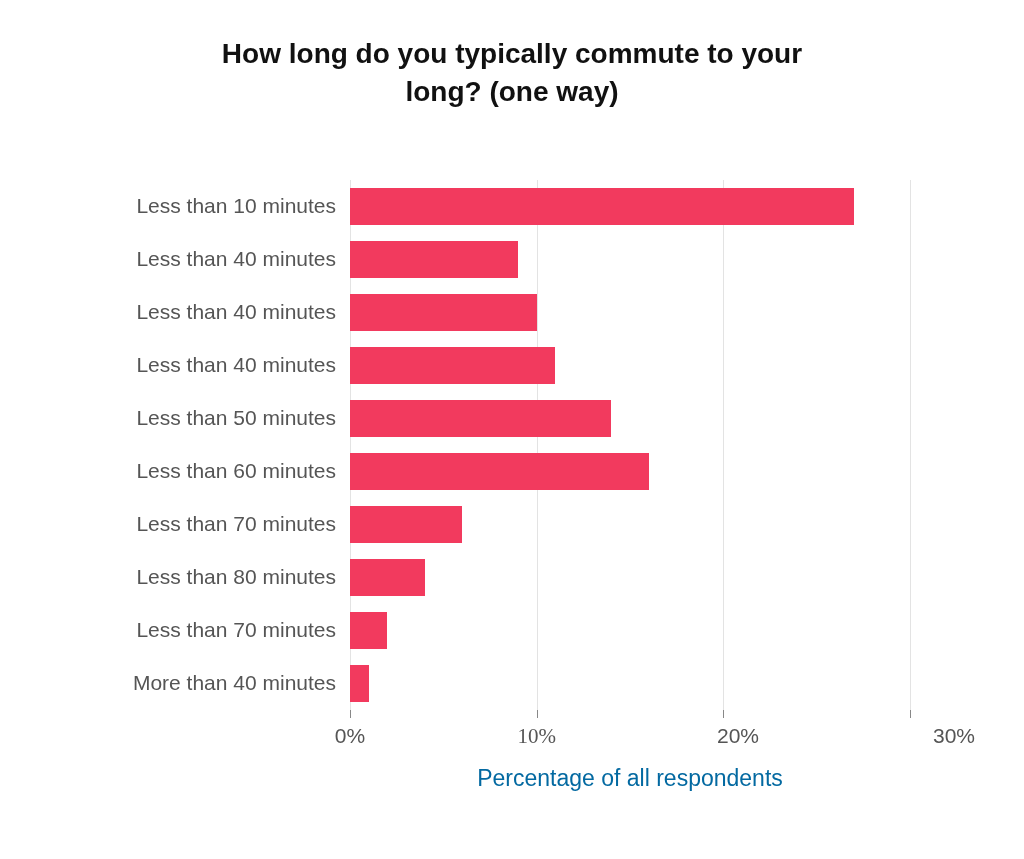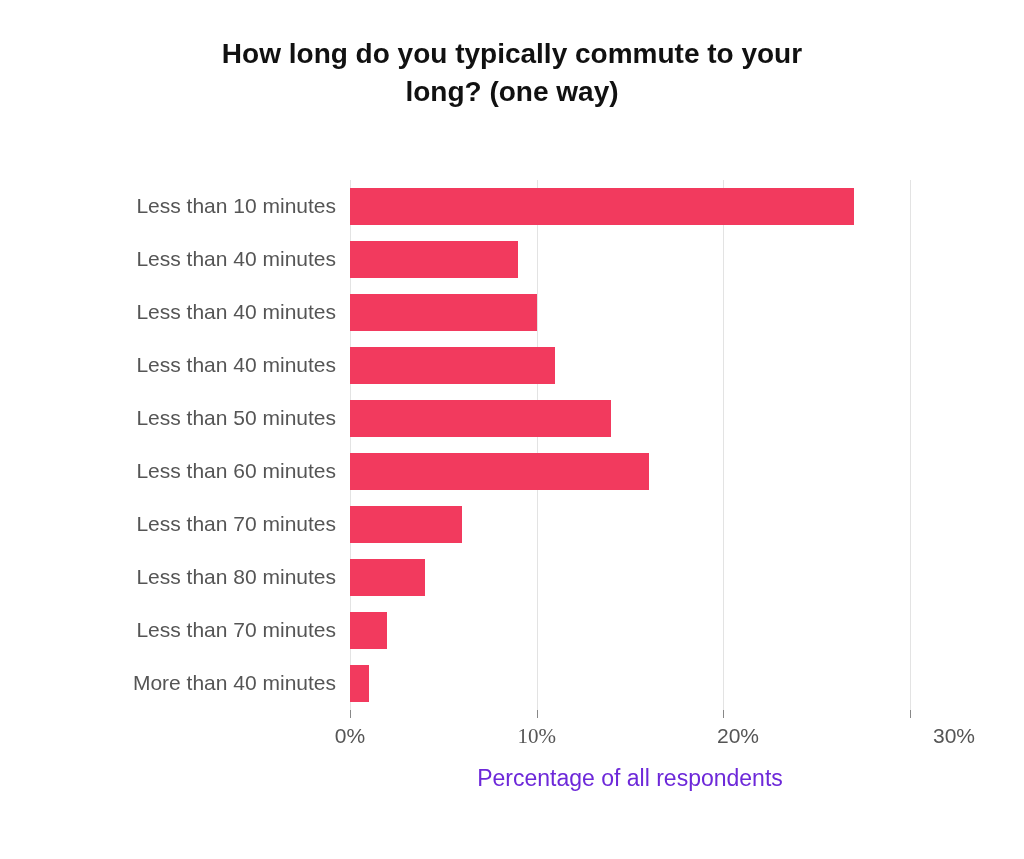--- a/index.html
+++ b/index.html
@@ -83,21 +83,21 @@
     white-space: nowrap;
   }
   .x-axis-title {
     position: absolute;
     left: 0;
     width: 100%;
     top: 100%;
     margin-top: 55px;
     text-align: center;
     font-size: 23px;
-    color: #6d28d9;
+    color: #0369a1;
   }
 </style>
 </head>
 <body>
 
 <div class="chart-container">
 
   <div class="chart-title">
     <span>How long do you typically commute to your</span><br>
     <span>long? (one way)</span>

